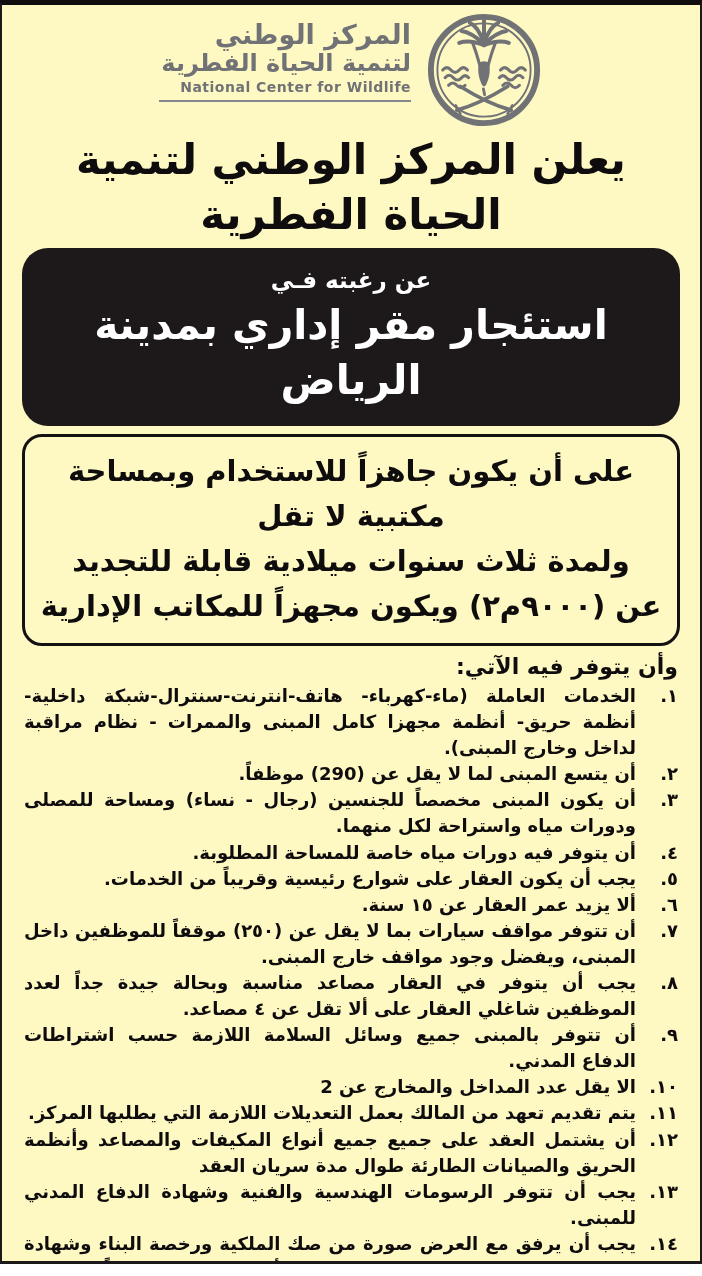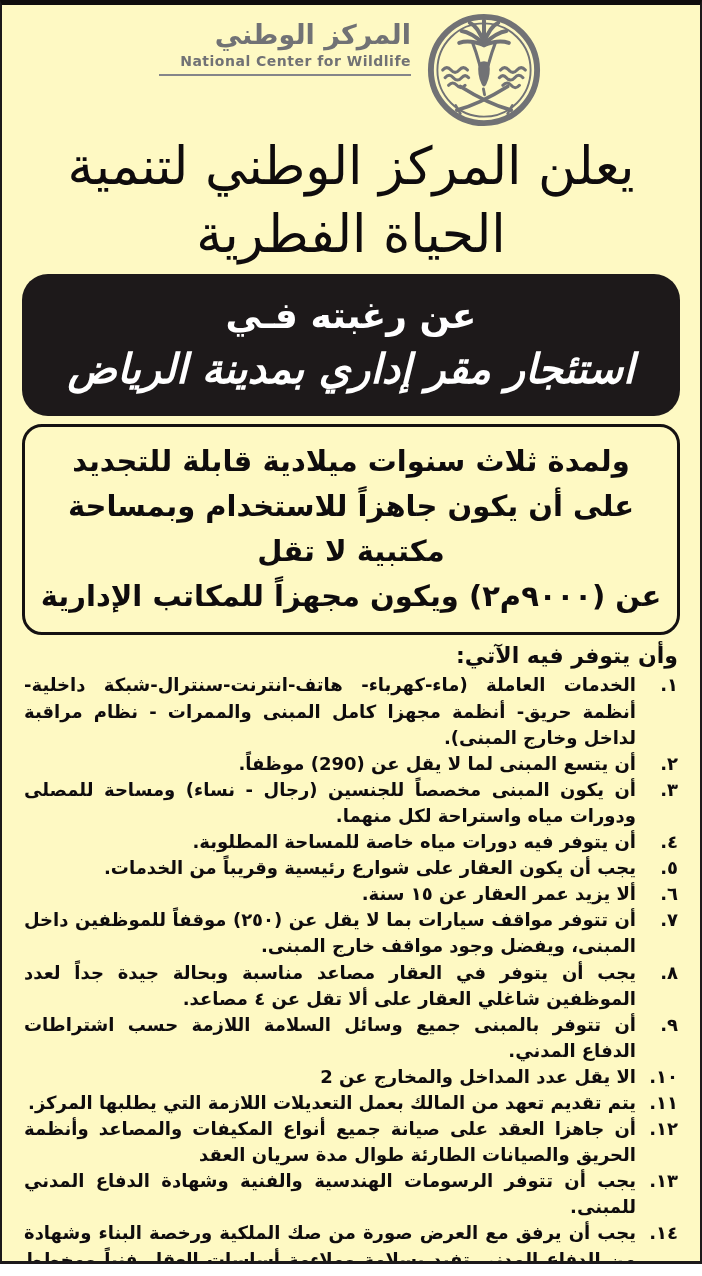--- a/index.html
+++ b/index.html
@@ -11,28 +11,28 @@
   .brand{display:flex;flex-direction:row;justify-content:center;align-items:flex-start;
          gap:14px;padding:6px 0 2px 0;}
   .brand-text{display:flex;flex-direction:column;align-items:flex-end;margin-top:8px;}
   .brand-ar1{color:#717275;font-size:27px;font-weight:bold;line-height:1.15;direction:rtl;}
   .brand-ar2{color:#717275;font-size:24px;font-weight:bold;line-height:1.1;direction:rtl;}
   .brand-en{color:#717275;font-size:14px;font-weight:bold;letter-spacing:.5px;margin-top:3px;}
   .brand-rule{width:252px;height:2px;background:#85868a;margin:5px 0 4px 0;}
   .brand-ksa{color:#7c7d80;font-size:20px;font-weight:bold;direction:rtl;}
   .emblem{width:118px;height:118px;flex:none;}
   
-  .headline{direction:rtl;text-align:center;color:#0f0c0d;font-size:52px;font-weight:normal;
+  .headline{direction:rtl;text-align:center;color:#0f0c0d;font-size:42px;font-weight:bold;
             margin:2px 18px 6px 18px;line-height:1.3;}
   
   .blackbox{background:#1d191a;color:#ffffff;border-radius:26px;margin:0 20px;direction:rtl;
             text-align:center;}
   .desire{padding:16px 10px 18px 10px;}
-  .desire-l1{font-size:36px;font-weight:bold;line-height:1.45;}
-  .desire-l2{font-size:41px;font-weight:bold;line-height:1.35;font-style:italic;}
+  .desire-l1{font-size:23px;font-weight:bold;line-height:1.45;}
+  .desire-l2{font-size:41px;font-weight:bold;line-height:1.35;}
   
   .terms{border:3px solid #141112;border-radius:20px;margin:8px 20px 0 20px;direction:rtl;
          text-align:center;padding:12px 14px 14px 14px;}
   .terms div{font-size:29px;font-weight:bold;color:#0f0c0d;line-height:1.55;}
   
   .reqs{direction:rtl;margin:8px 22px 0 22px;color:#0f0c0d;}
   .reqs-heading{font-size:22px;font-weight:bold;margin:0 0 4px 0;}
   ol.req-list{list-style:none;margin:0;padding:0;}
   ol.req-list li{display:flex;align-items:flex-start;font-size:18px;font-weight:bold;
                  line-height:1.45;}
@@ -40,20 +40,21 @@
   .req-text{flex:1;text-align:justify;}
 </style>
 </head>
 <body>
 
 <div class="sheet">
 
   <header class="brand">
     <div class="brand-text">
       <div class="brand-ar1">المركز الوطني</div>
+      <div class="brand-ar2">لتنمية الحياة الفطرية</div>
       <div class="brand-en">National Center for Wildlife</div>
       <div class="brand-rule"></div>
     </div>
     <div class="emblem">
       <svg viewBox="0 0 100 100" width="118" height="118">
         <g fill="none" stroke="#717275" stroke-linecap="round">
           <circle cx="50" cy="50" r="45" stroke-width="5"></circle>
           <circle cx="50" cy="50" r="39.5" stroke-width="1.6"></circle>
 
           <path d="M50,29 Q38,24 29,27" stroke-width="3.4"></path>
@@ -88,22 +89,22 @@
   </header>
 
   <h1 class="headline">يعلن المركز الوطني لتنمية الحياة الفطرية</h1>
 
   <div class="blackbox desire">
     <div class="desire-l1">عن رغبته فـي</div>
     <div class="desire-l2">استئجار مقر إداري بمدينة الرياض</div>
   </div>
 
   <div class="terms">
+    <div>على أن يكون جاهزاً للاستخدام وبمساحة مكتبية لا تقل</div>
     <div>ولمدة ثلاث سنوات ميلادية قابلة للتجديد</div>
-    <div>على أن يكون جاهزاً للاستخدام وبمساحة مكتبية لا تقل</div>
     <div>عن (٩٠٠٠م٢) ويكون مجهزاً للمكاتب الإدارية</div>
   </div>
 
   <section class="reqs">
     <h2 class="reqs-heading">وأن يتوفر فيه الآتي:</h2>
     <ol class="req-list">
 
     <li>
         <span class="req-num">١.</span>
         <span class="req-text">الخدمات العاملة (ماء-كهرباء- هاتف-انترنت-سنترال-شبكة داخلية-أنظمة حريق- أنظمة مجهزا كامل المبنى والممرات - نظام مراقبة لداخل وخارج المبنى).</span>
@@ -143,21 +144,21 @@
         <li>
         <span class="req-num">١٠.</span>
         <span class="req-text">الا يقل عدد المداخل والمخارج عن 2</span>
       </li>
         <li>
         <span class="req-num">١١.</span>
         <span class="req-text">يتم تقديم تعهد من المالك بعمل التعديلات اللازمة التي يطلبها المركز.</span>
       </li>
         <li>
         <span class="req-num">١٢.</span>
-        <span class="req-text">أن جاهزا العقد على صيانة جميع أنواع المكيفات والمصاعد وأنظمة الحريق والصيانات الطارئة طوال مدة سريان العقد</span>
+        <span class="req-text">أن يشتمل العقد على جميع جميع أنواع المكيفات والمصاعد وأنظمة الحريق والصيانات الطارئة طوال مدة سريان العقد</span>
       </li>
         <li>
         <span class="req-num">١٣.</span>
         <span class="req-text">يجب أن تتوفر الرسومات الهندسية والفنية وشهادة الدفاع المدني للمبنى.</span>
       </li>
         <li>
         <span class="req-num">١٤.</span>
         <span class="req-text">يجب أن يرفق مع العرض صورة من صك الملكية ورخصة البناء وشهادة من الدفاع المدني تفيد بسلامة وملاءمة أساسات العقار فنياً ومخطط يوضح موقعه ويوضح في العرض عنوان ورقم هاتف المالك وكيفية الاتصال.</span>
       </li>
       </ol>

